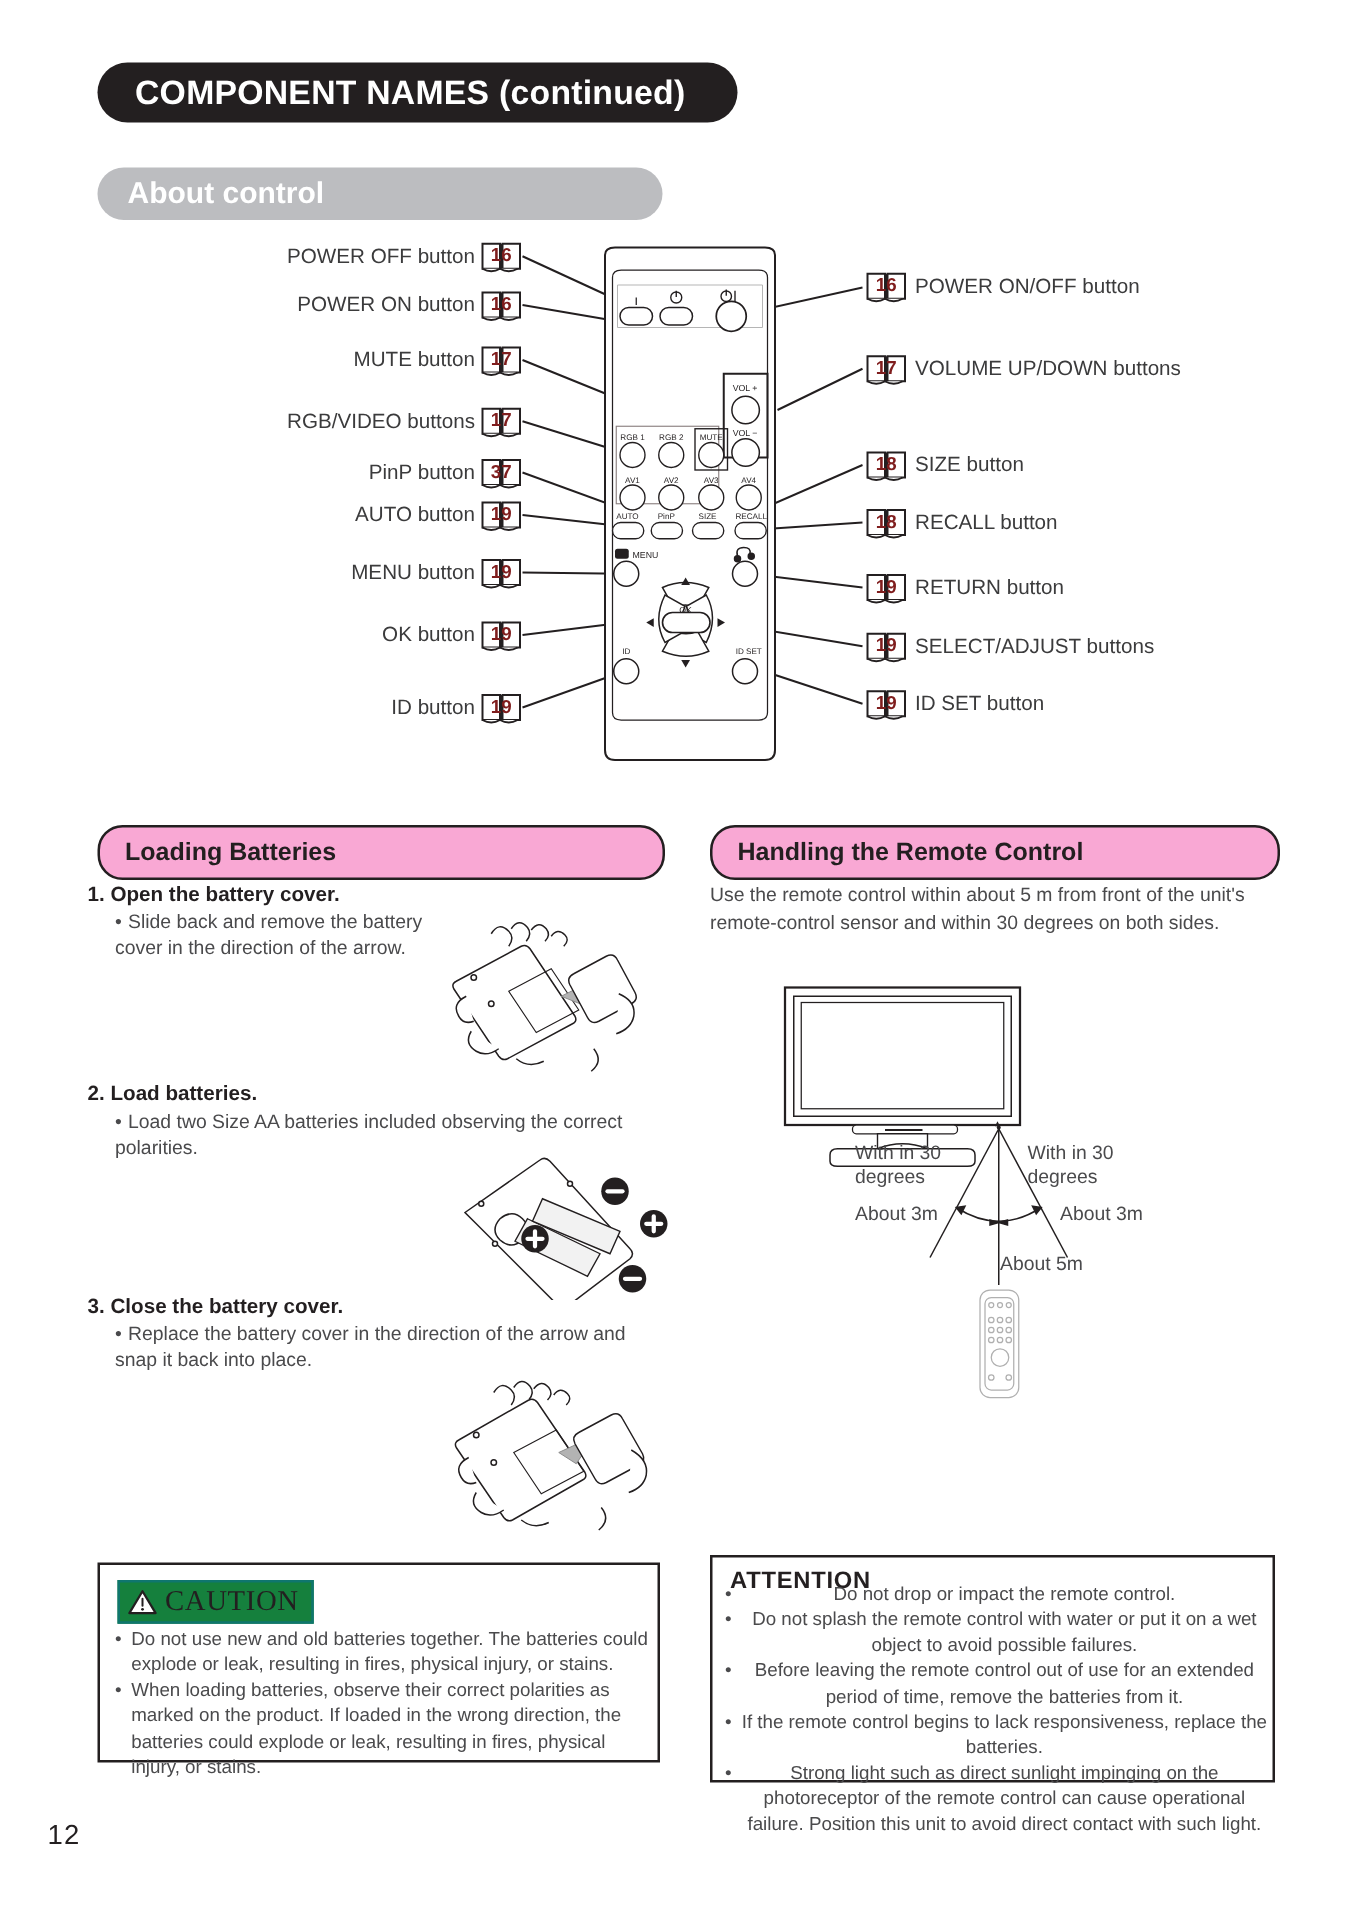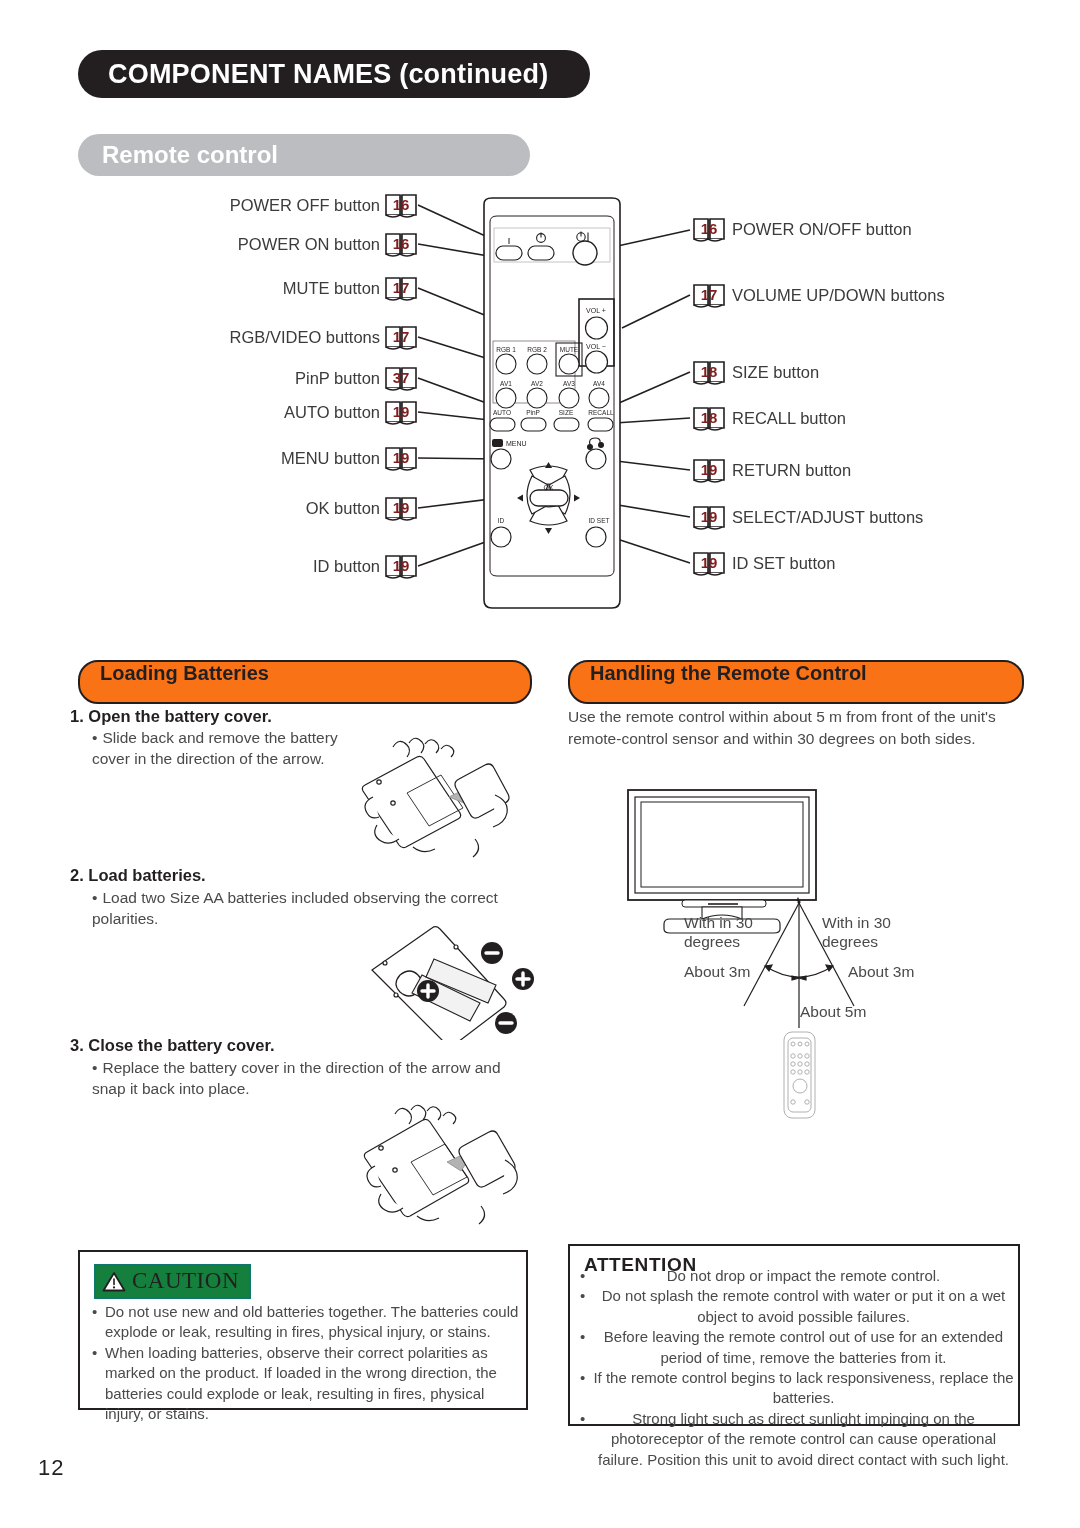--- a/index.html
+++ b/index.html
@@ -83,22 +83,22 @@
 
   
   .remote-wrap { position: absolute; left: 462px; top: 196px; }
 
   
   .section-head {
     position: absolute;
     height: 40px;
     border: 2.5px solid #231f20;
     border-radius: 20px;
-    display: flex; 
-    background: #f97316;
+    display: flex; align-items: center;
+    background: #f9a8d4;
   }
   .section-head span {
     font-size: 20px;
     font-weight: bold;
     padding-left: 20px;
     color: #231f20;
   }
 
   
   .step-title {
@@ -193,21 +193,21 @@
 </style>
 </head>
 <body>
 
 <div class="page">
 
   <div class="title-bar">
     <span>COMPONENT NAMES (continued)</span>
   </div>
   <div class="subtitle-bar">
-    <span>Remote control</span>
+    <span>About control</span>
   </div>
 
   <svg class="leaders" width="1080" height="620">
     <g stroke="#231f20" stroke-width="1.6" fill="none">
 
       <line x1="418" y1="205" x2="520" y2="252"></line>
       <line x1="418" y1="244" x2="500" y2="258"></line>
       <line x1="418" y1="288" x2="576" y2="352"></line>
       <line x1="418" y1="337" x2="492" y2="360"></line>
       <line x1="418" y1="378" x2="533" y2="420"></line>

